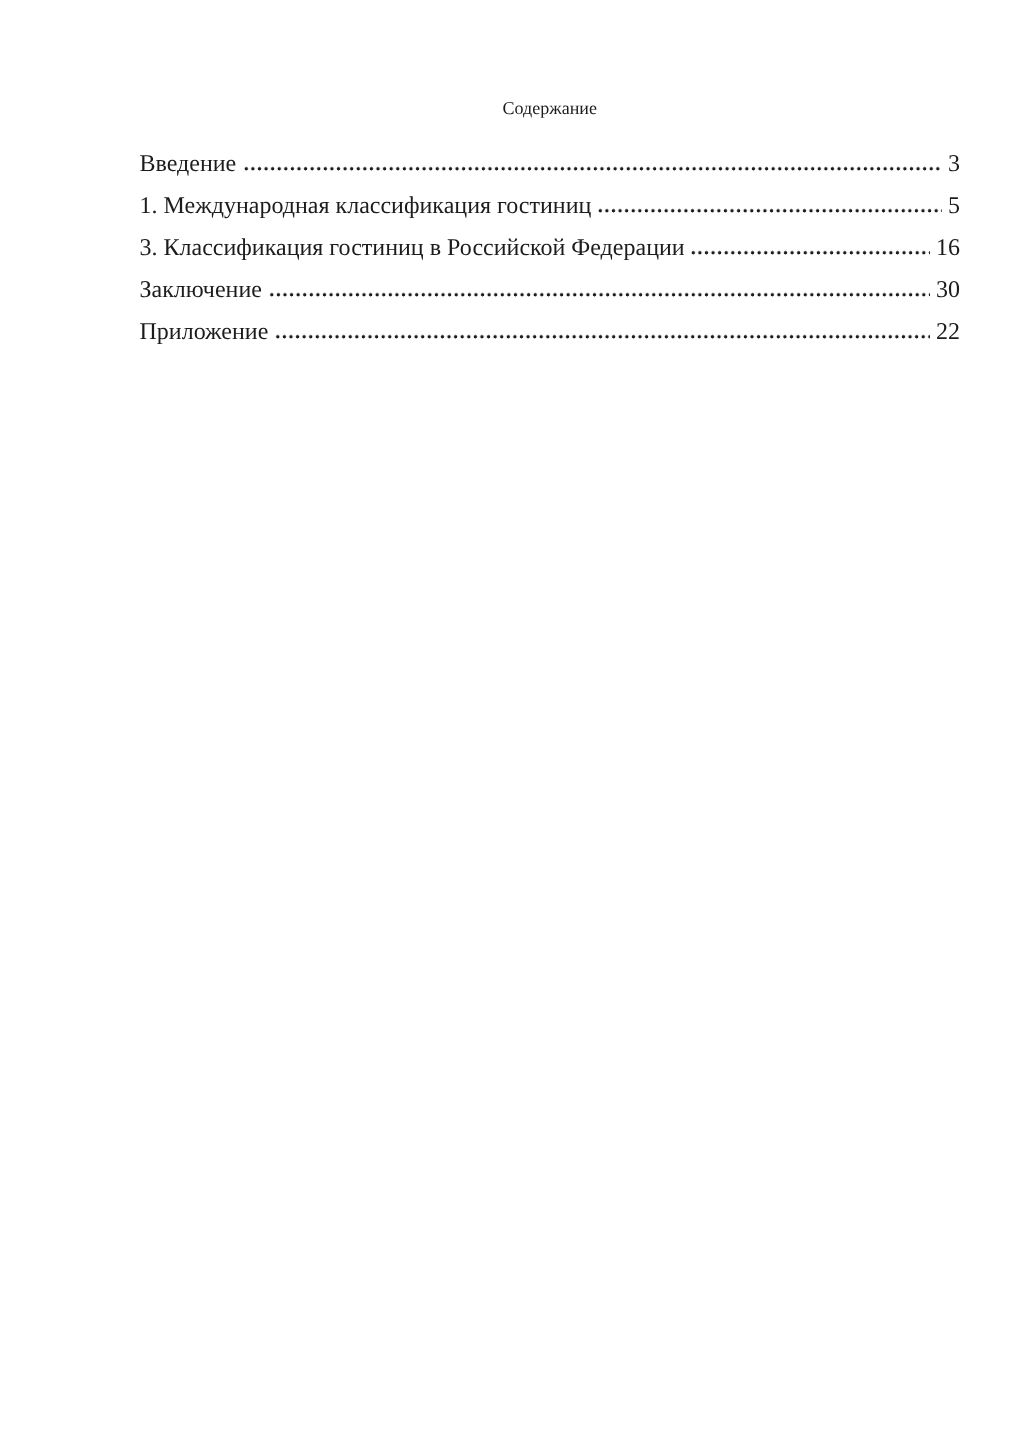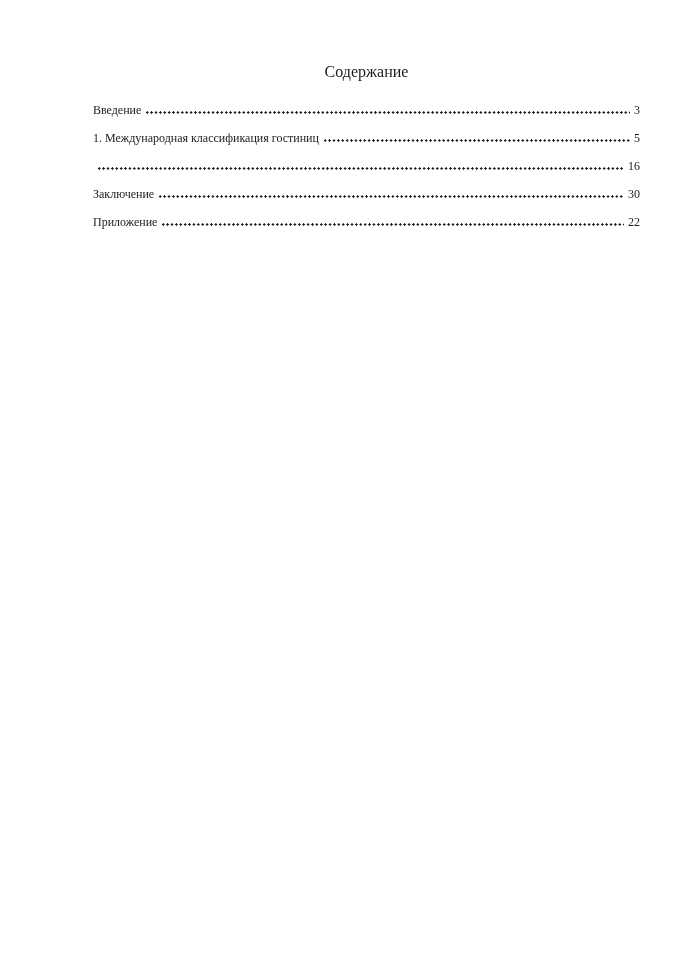--- a/index.html
+++ b/index.html
@@ -14,28 +14,28 @@
     background: #ffffff;
     overflow: hidden;
     font-family: "Liberation Serif", "DejaVu Serif", serif;
     color: #1c1c1c;
   }
   .content {
     padding: 62px 34px 0 93px; 
   }
   .doc-title {
     margin: 0 0 14px 0;
-    font-size: 16px;
+    font-size: 12px;
     font-weight: 400;
     line-height: 20px;
     text-align: center;
     color: #1c1c1c;
   }
   .toc {
-    font-size: 12px;
+    font-size: 16px;
   }
   .toc-row {
     display: flex;
     align-items: baseline;
     line-height: 28px;
     white-space: nowrap;
   }
   .toc-label {
     flex: 0 0 auto;
   }
@@ -71,20 +71,21 @@
         </div>
 
         <div class="toc-row">
           <span class="toc-label">1. Международная классификация гостиниц</span>
           <span class="toc-leader"></span>
           <span class="toc-page">5</span>
         </div>
 
 
         <div class="toc-row">
+          <span class="toc-label">3. Классификация гостиниц в Российской Федерации</span>
           <span class="toc-leader"></span>
           <span class="toc-page">16</span>
         </div>
 
         <div class="toc-row">
           <span class="toc-label">Заключение</span>
           <span class="toc-leader"></span>
           <span class="toc-page">30</span>
         </div>
 

